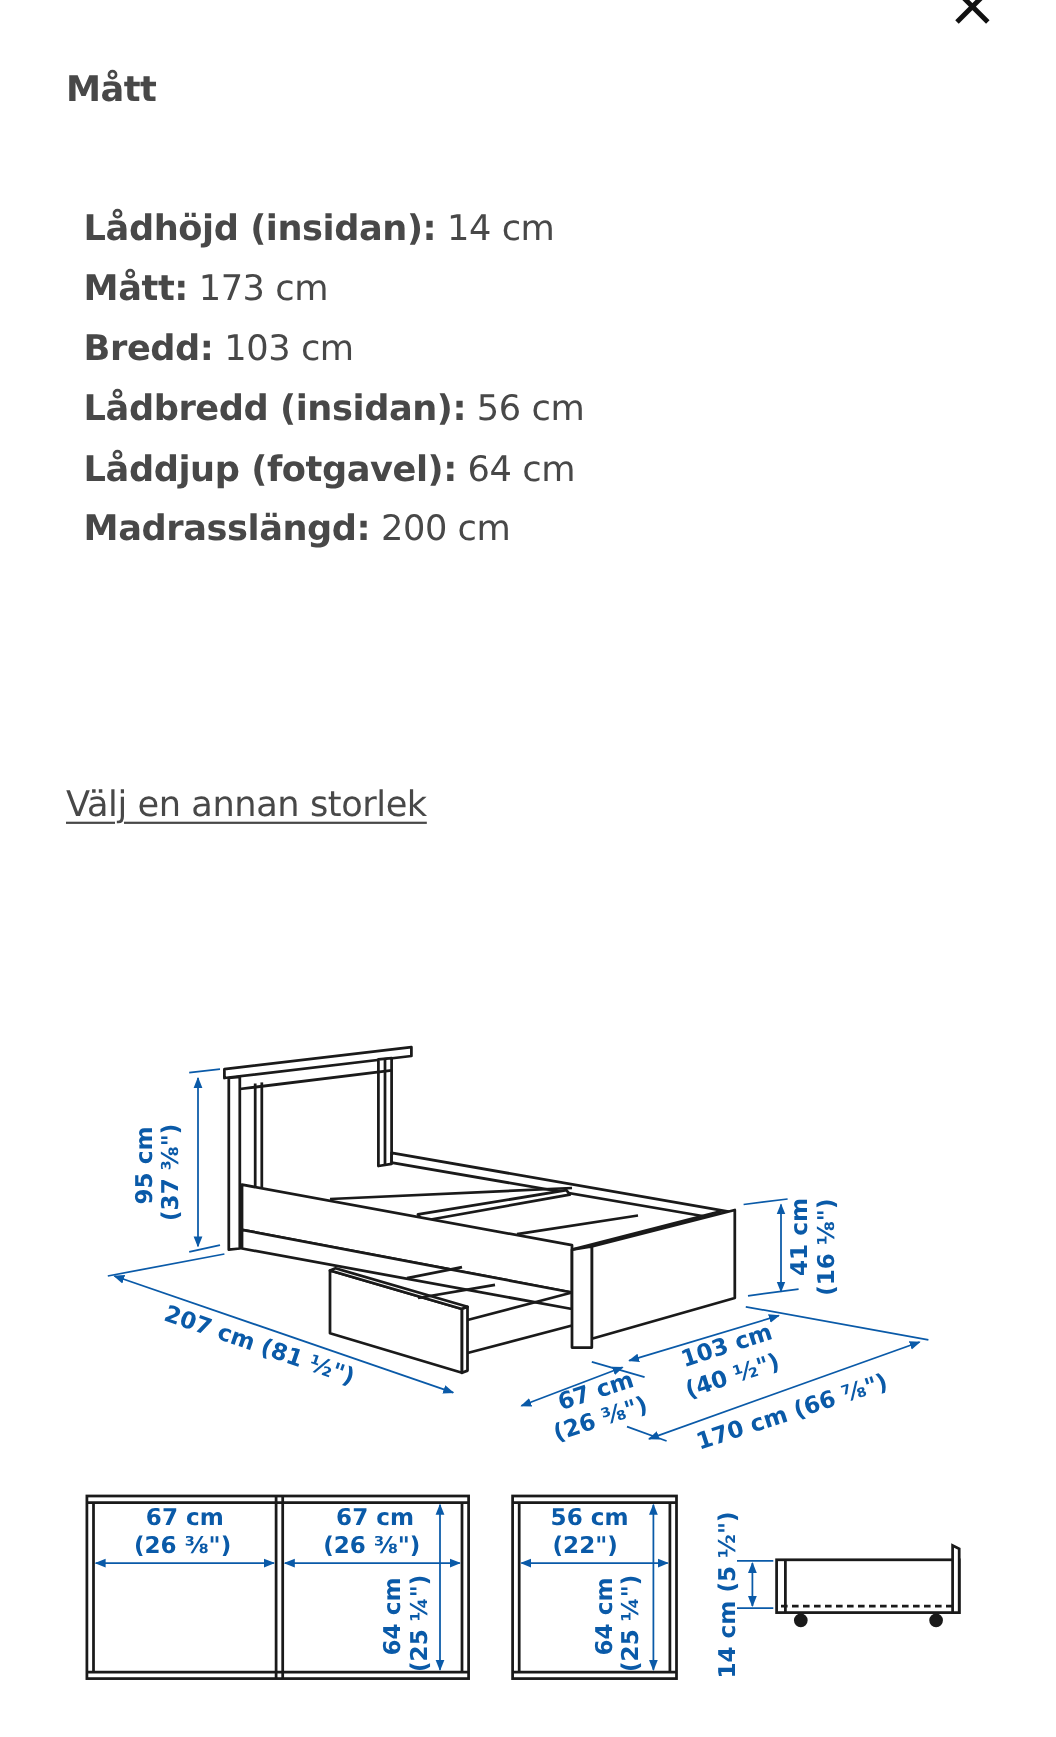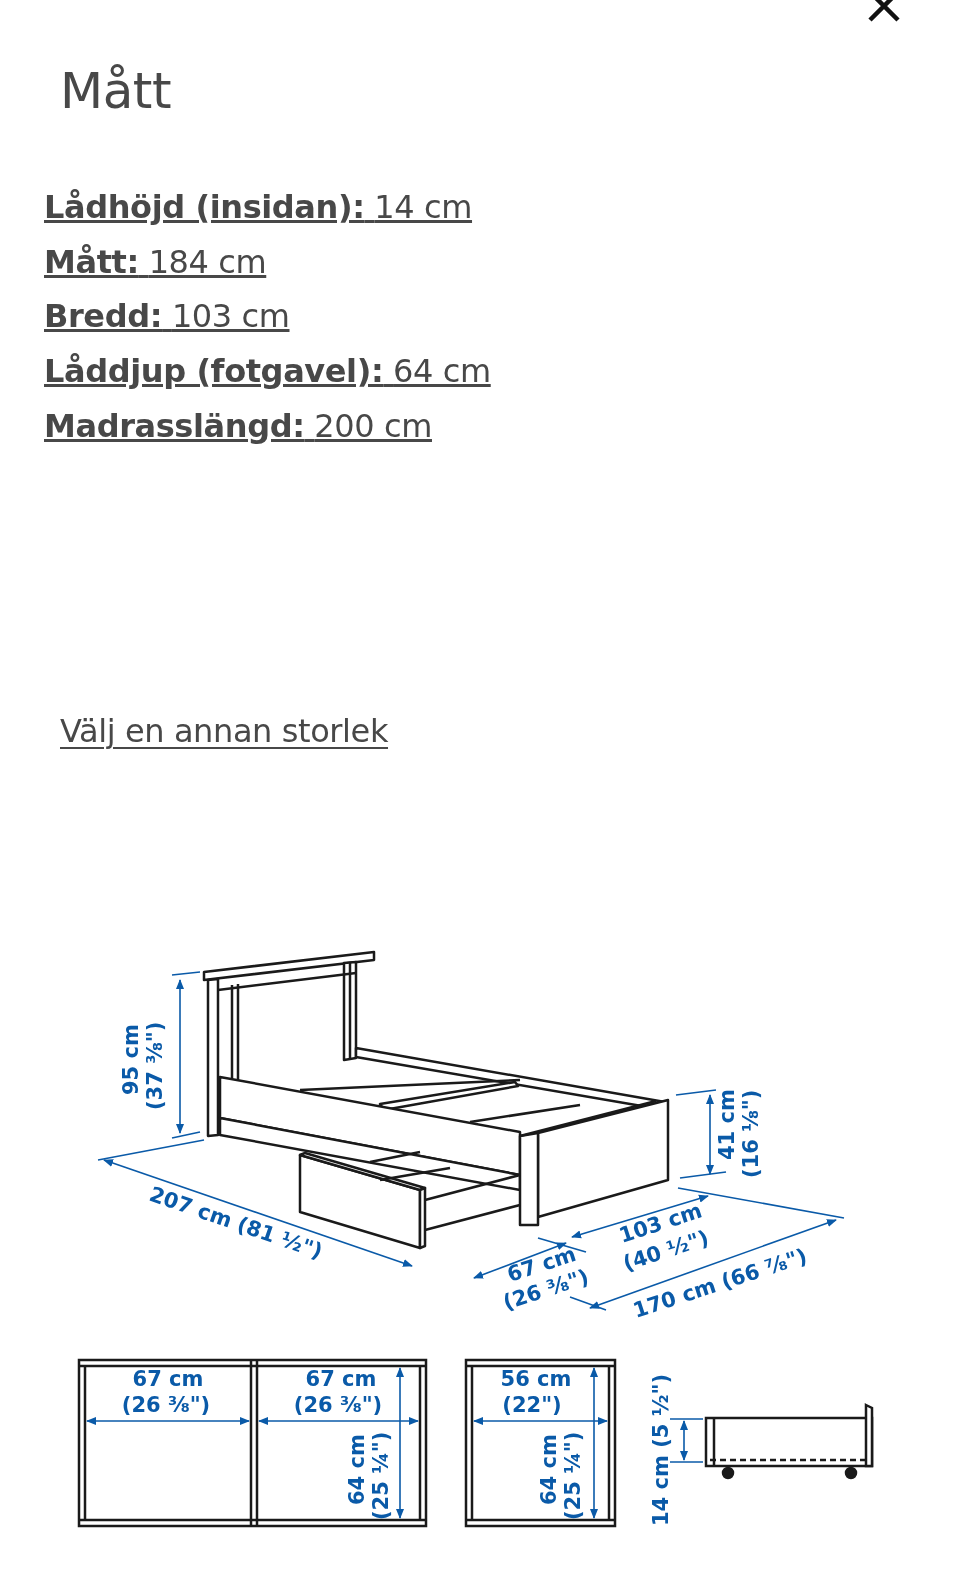--- a/index.html
+++ b/index.html
@@ -1,22 +1,22 @@
 <!DOCTYPE html>
 <html><head>
 <meta charset="utf-8">
 <style>
   html, body { margin: 0; padding: 0; background: #ffffff; }
   body { width: 960px; height: 1579px; position: relative; overflow: hidden;
          font-family: "DejaVu Sans", sans-serif; color: #484848; }
   .close-btn { position: absolute; left: 862px; top: -16px; width: 44px; height: 44px;
                cursor: pointer; }
-  .title { position: absolute; left: 60px; top: 62px; margin: 0; font-size: 50px;
-           font-weight: normal; color: #484848; letter-spacing: -0.5px; }
-  .specs { position: absolute; left: 44px; top: 180px; margin: 0; padding: 0; list-style: none; text-decoration: underline; }
+  .title { position: absolute; left: 60px; top: 62px; margin: 0; font-size: 32px;
+           font-weight: bold; color: #484848; letter-spacing: -0.5px; }
+  .specs { position: absolute; left: 76px; top: 180px; margin: 0; padding: 0; list-style: none; }
   .spec { font-size: 32px; line-height: 54.7px; height: 54.7px; white-space: nowrap;
           letter-spacing: -0.4px; }
   .spec .k { font-weight: bold; color: #484848; }
   .spec .v { color: #484848; }
   .link { position: absolute; left: 60px; top: 712px; font-size: 32px; color: #484848;
           text-decoration: underline; text-decoration-thickness: 2px; text-underline-offset: 5px;
           cursor: pointer; letter-spacing: -0.4px; text-align: center; }
   .illus { position: absolute; left: 0; top: 920px; width: 960px; height: 640px; }
   svg text { font-family: "DejaVu Sans", sans-serif; font-weight: bold; fill: #0a5aa8; }
 </style>
@@ -26,22 +26,23 @@
 <div class="close-btn">
   <svg width="44" height="44" viewBox="0 0 44 44">
     <path d="M8 8 L36 36 M36 8 L8 36" stroke="#111" stroke-width="4.5" stroke-linecap="butt"></path>
   </svg>
 </div>
 
 <h1 class="title">Mått</h1>
 
 <ul class="specs">
   <li class="spec"><span class="k">Lådhöjd (insidan):</span> <span class="v">14 cm</span></li>
-  <li class="spec"><span class="k">Mått:</span> <span class="v">184 cm</span></li>
+  <li class="spec"><span class="k">Mått:</span> <span class="v">173 cm</span></li>
   <li class="spec"><span class="k">Bredd:</span> <span class="v">103 cm</span></li>
+  <li class="spec"><span class="k">Lådbredd (insidan):</span> <span class="v">56 cm</span></li>
   <li class="spec"><span class="k">Låddjup (fotgavel):</span> <span class="v">64 cm</span></li>
   <li class="spec"><span class="k">Madrasslängd:</span> <span class="v">200 cm</span></li>
 </ul>
 
 <a class="link">Välj en annan storlek</a>
 
 <div class="illus">
 <svg width="960" height="640" viewBox="0 920 960 640" xmlns="http://www.w3.org/2000/svg">
   <defs>
     <marker id="ah" markerWidth="10" markerHeight="10" refX="9" refY="5" orient="auto-start-reverse" markerUnits="userSpaceOnUse">

